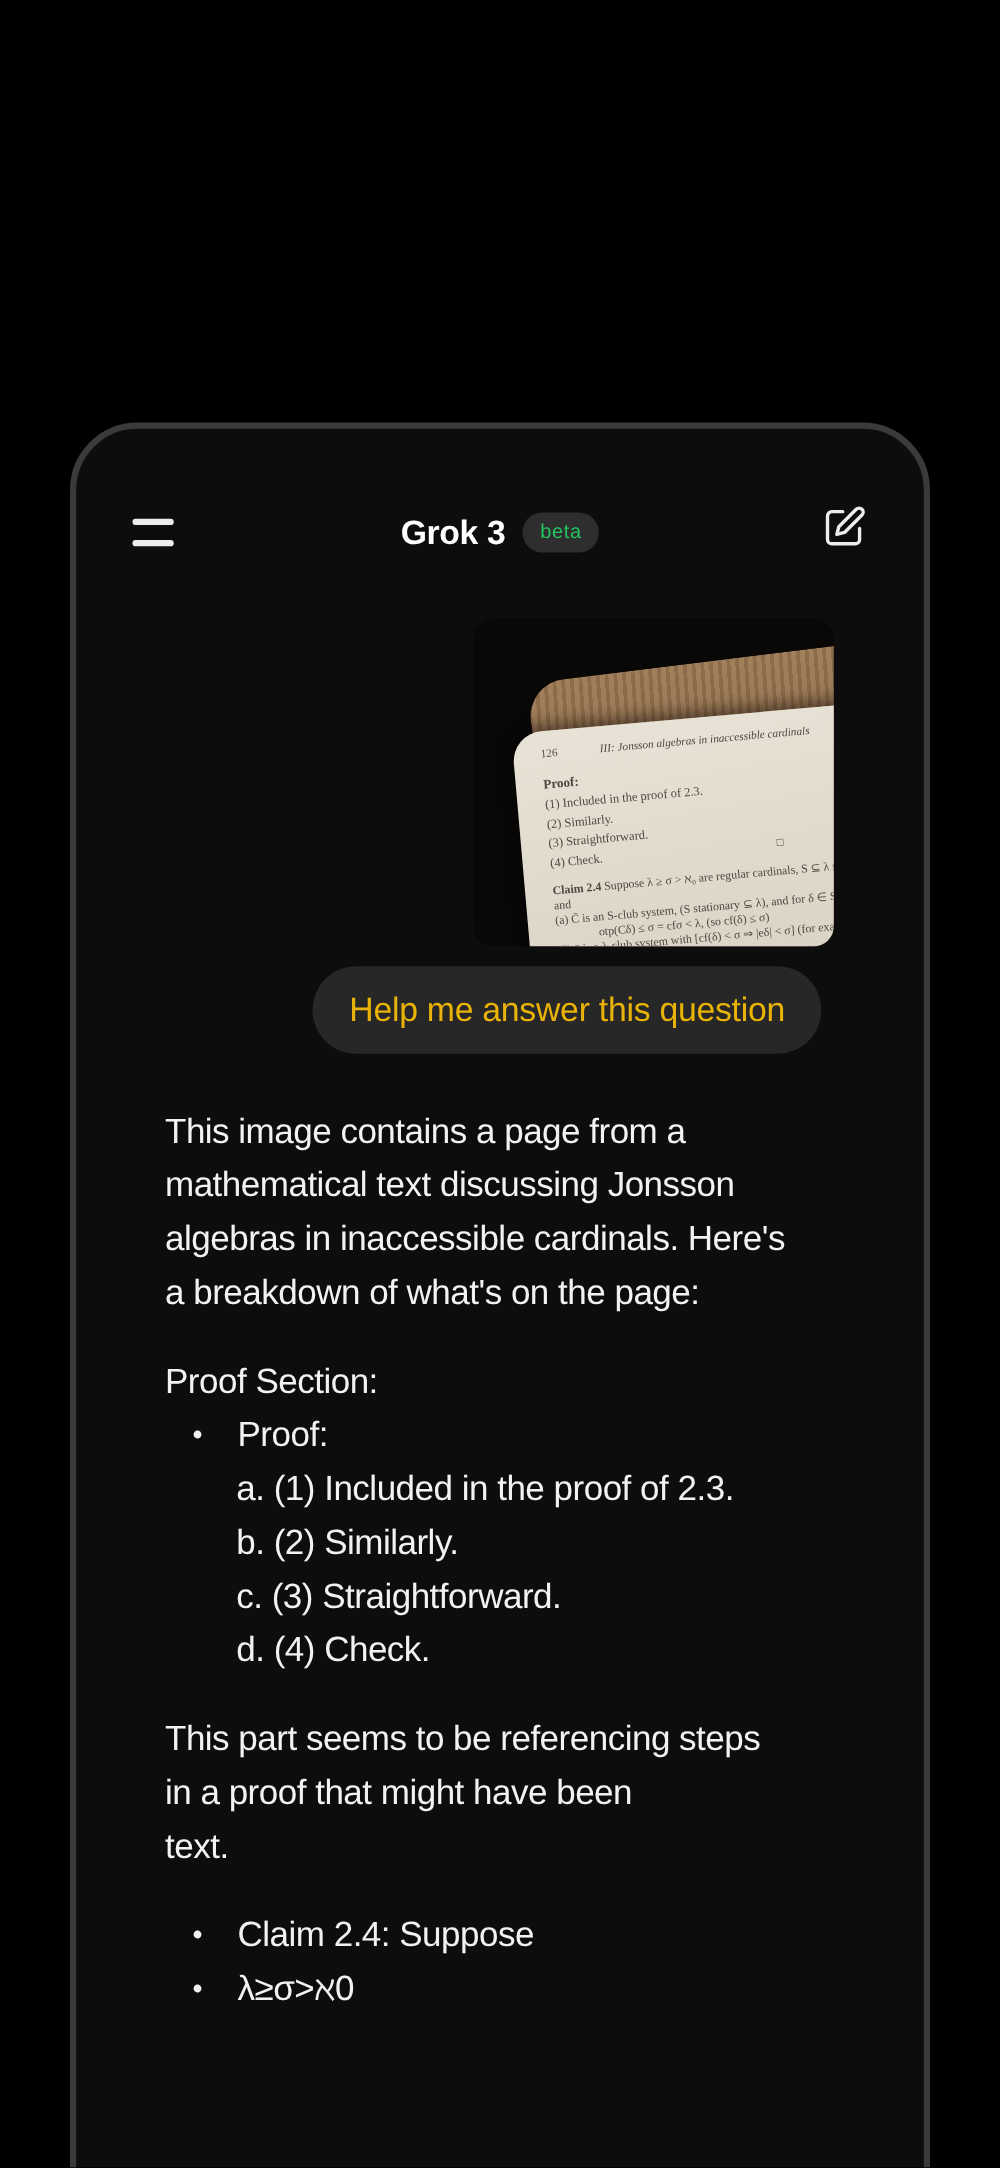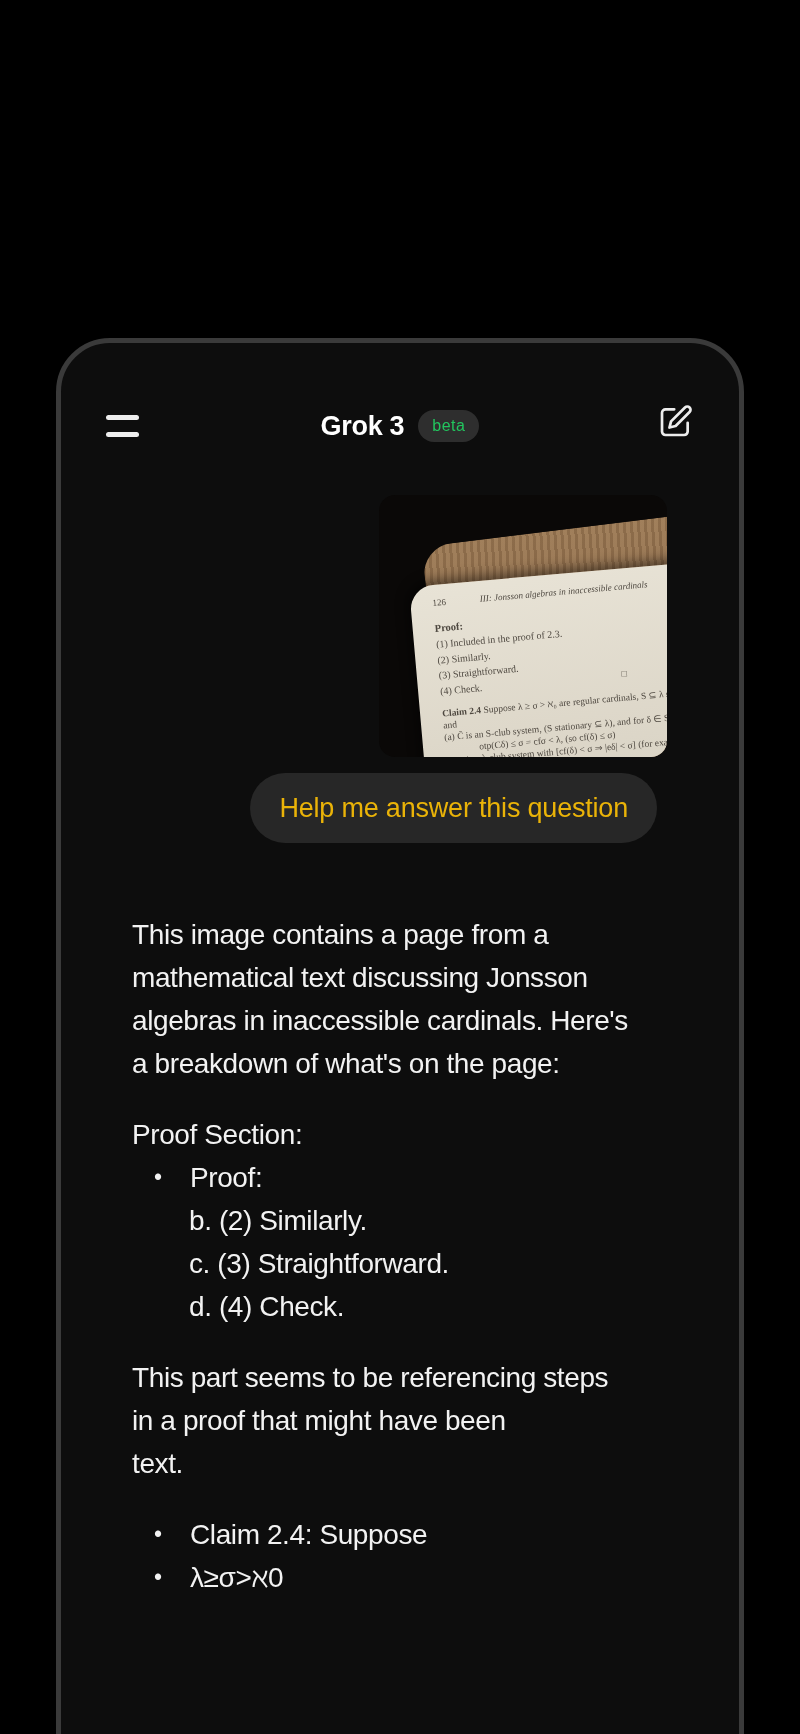--- a/index.html
+++ b/index.html
@@ -72,21 +72,21 @@
   .p-cline.ind{padding-left:34px;}
   
   .bubble{
     position:absolute;right:82px;top:430px;height:70px;
     background:#272727;border-radius:35px;
     display:flex;align-items:center;padding:0 29px;
     color:#eab308;font-size:27px;letter-spacing:-0.2px;white-space:nowrap;
   }
   
   .response{
-    position:absolute;left:71px;top:570px;width:566px;
+    position:absolute;left:71px;top:540px;width:566px;
     color:#f2f2f2;font-size:28px;line-height:43px;letter-spacing:-0.4px;
   }
   .para{margin:0 0 28px 0;}
   .para:last-child{margin-bottom:0;}
   .line{white-space:nowrap;}
   .li1{display:flex;padding-left:22px;}
   .li1 .mark{width:36px;flex:0 0 36px;font-size:23px;}
   .sub{padding-left:57px;white-space:nowrap;}
 </style>
 </head>
@@ -152,20 +152,21 @@
         <div class="line">algebras in inaccessible cardinals. Here's</div>
         <div class="line">a breakdown of what's on the page:</div>
       </div>
 
       <div class="para">
         <div class="line">Proof Section:</div>
         <div class="li1">
           <span class="mark">•</span>
           <span>Proof:</span>
         </div>
+        <div class="sub">a. (1) Included in the proof of 2.3.</div>
         <div class="sub">b. (2) Similarly.</div>
         <div class="sub">c. (3) Straightforward.</div>
         <div class="sub">d. (4) Check.</div>
       </div>
 
       <div class="para">
         <div class="line">This part seems to be referencing steps</div>
         <div class="line">in a proof that might have been</div>
         <div class="line">text.</div>
       </div>

